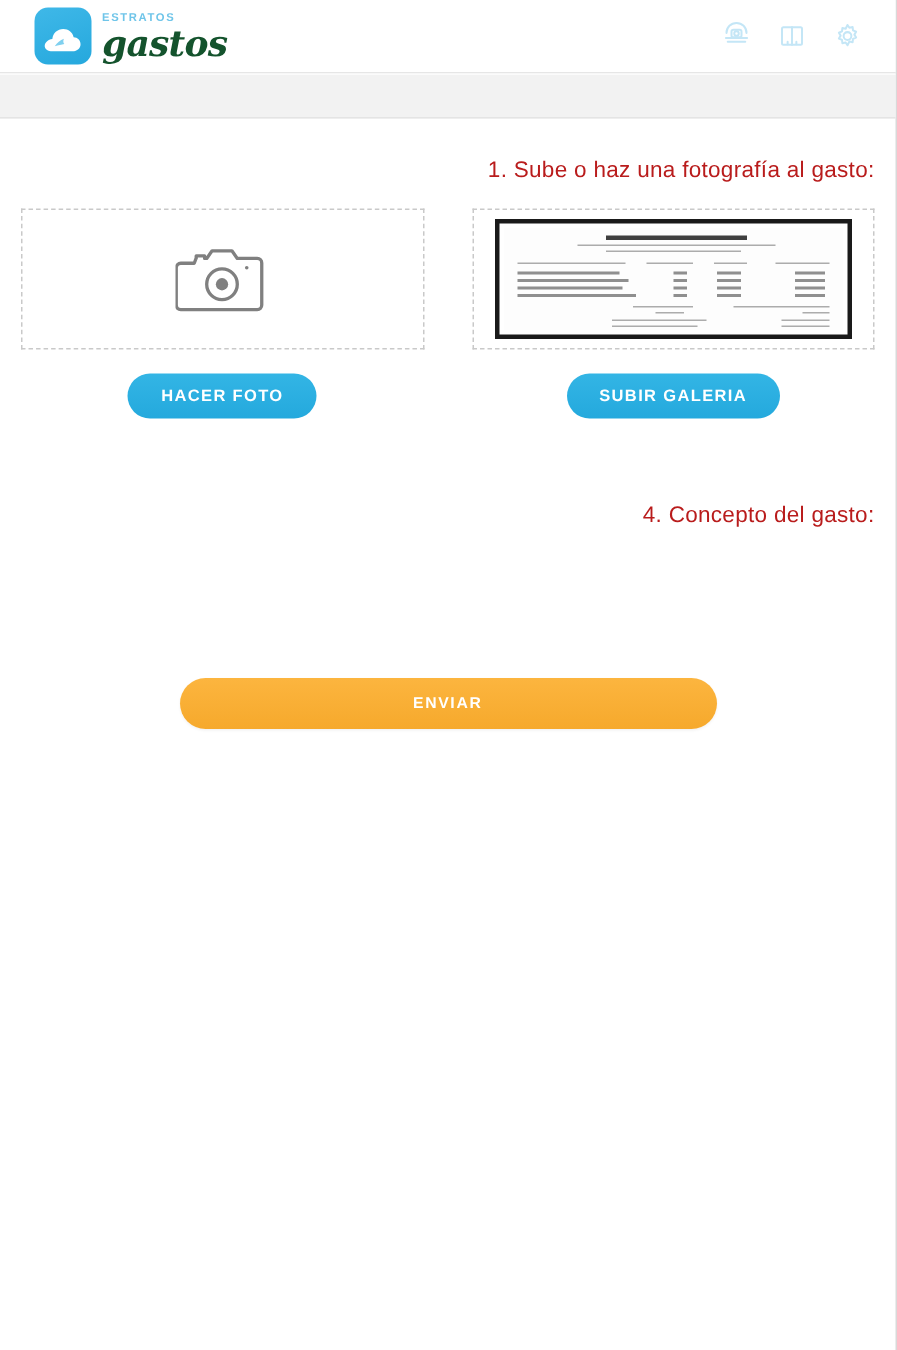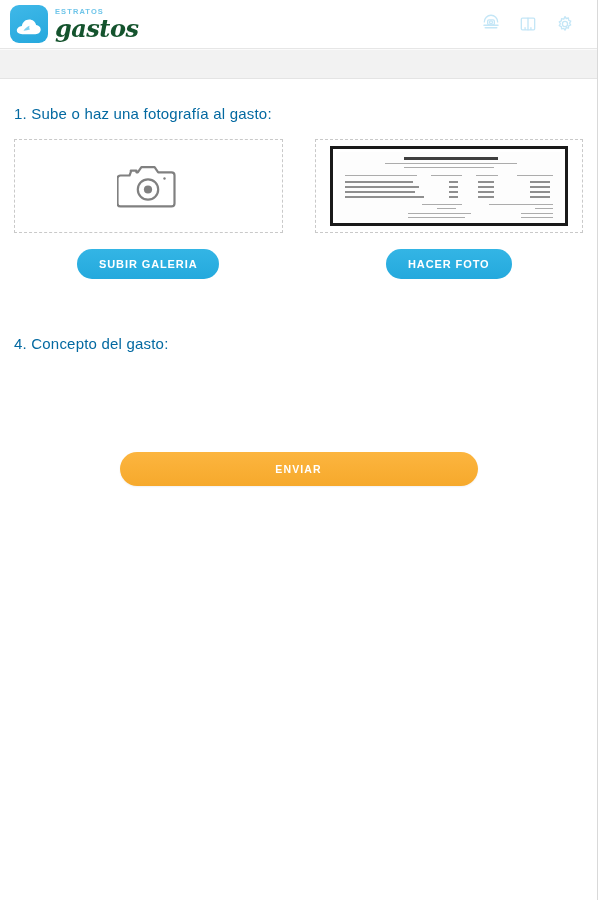--- a/index.html
+++ b/index.html
@@ -19,20 +19,21 @@
   }
 
   
   .header {
     position: relative;
     height: 48px;
     background: #ffffff;
     display: flex;
     align-items: center;
     padding: 0 14px 0 10px;
+    margin-left: 13px;
   }
   .brand {
     display: flex;
     align-items: center;
     gap: 7px;
   }
   .logo-tile {
     width: 38px;
     height: 38px;
     border-radius: 9px;
@@ -97,22 +98,22 @@
     background: #f2f2f2;
     border-bottom: 1px solid #e4e4e4;
     border-top: 1px solid #fbfbfb;
   }
 
   
   .content {
     padding: 0 14px;
   }
   .step-title {
-    text-align: left;
-    color: #0369a1;
+    text-align: right;
+    color: #b91c1c;
     font-size: 15px;
     font-weight: 400;
     letter-spacing: 0.2px;
   }
   .step1-title { margin-top: 26px; }
   .step2-title { margin-top: 56px; }
 
   
   .zones {
     display: flex;
@@ -329,24 +330,24 @@
             <div class="r-line thin" style="left:32%;top:65px;width:25%;"></div>
             <div class="r-line thin" style="left:82%;top:65px;width:14%;"></div>
 
           </div>
         </div>
       </div>
     </div>
 
     <div class="btn-row">
       <div class="btn-cell">
+        <button class="btn-pill btn-blue">HACER FOTO</button>
+      </div>
+      <div class="btn-cell">
         <button class="btn-pill btn-blue wide">SUBIR GALERIA</button>
-      </div>
-      <div class="btn-cell">
-        <button class="btn-pill btn-blue">HACER FOTO</button>
       </div>
     </div>
 
     <div class="step-title step2-title">4. Concepto del gasto:</div>
 
 
     <div class="submit-wrap">
       <button class="btn-submit">ENVIAR</button>
     </div>
 

